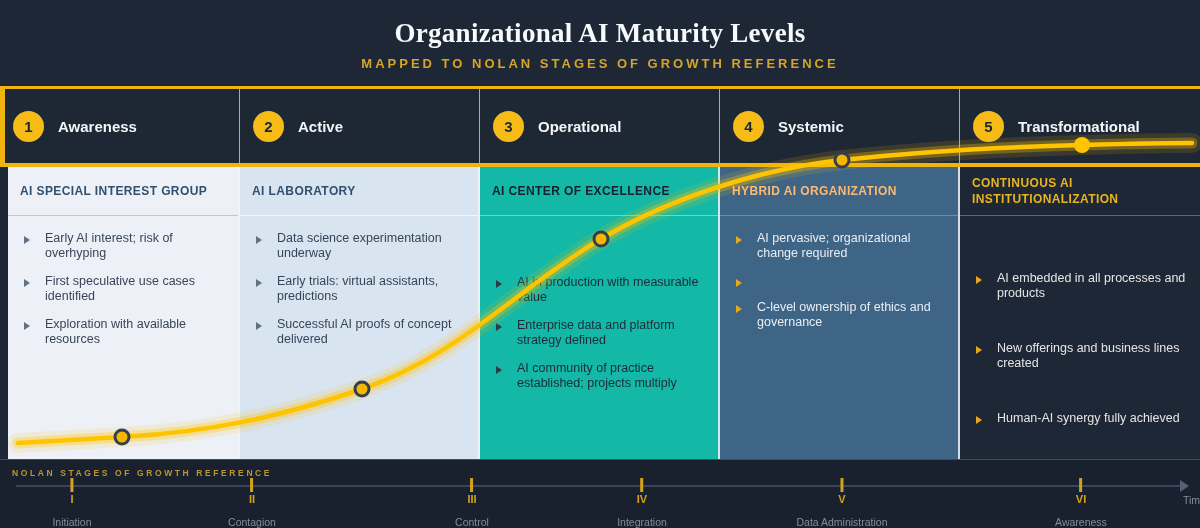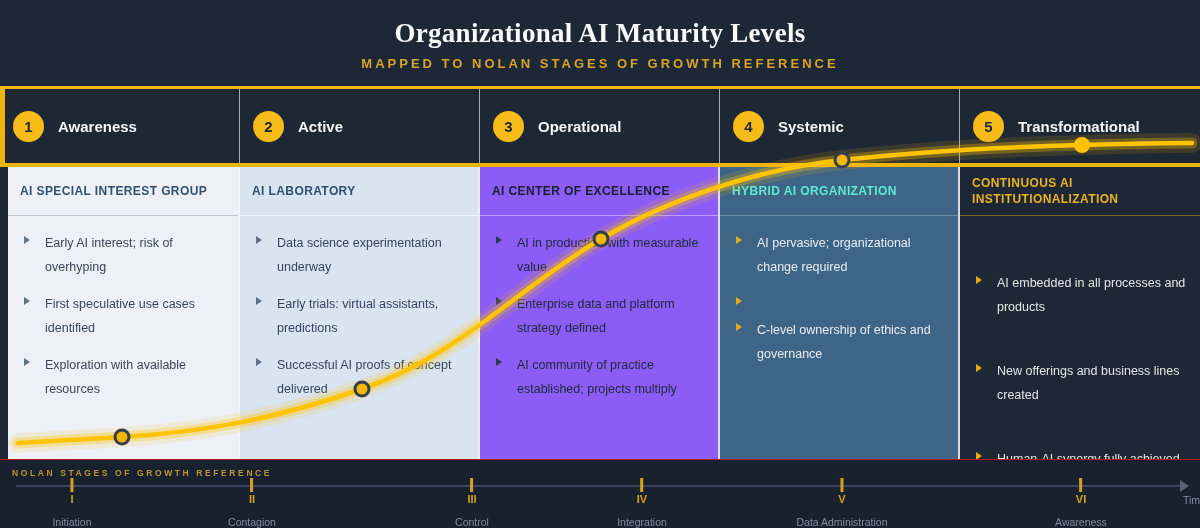--- a/index.html
+++ b/index.html
@@ -33,34 +33,34 @@
     flex:0 0 31px;
   }
   .stage-name{margin-left:14px;color:#f2f5f9;font-weight:bold;font-size:15px;}
   .gold-line-mid{height:4px;background:#f0b40e;}
   
   .body-band{display:flex;height:292px;}
   .col{width:240px;box-sizing:border-box;display:flex;flex-direction:column;border-right:2px solid rgba(240,243,247,.85);}
   .col:last-child{border-right:none;}
   .col.c1{background:#edf1f7;border-left:8px solid #1d2735;}
   .col.c2{background:#d9e4f1;}
-  .col.c3{background:#8b5cf6;}
+  .col.c3{background:#14b8a6;gap:44px;}
   .col.c4{background:#3e6486;}
   .col.c5{background:#1d2735;}
   .org-label{
     min-height:49px;box-sizing:border-box;display:flex;align-items:center;
     padding:6px 12px;font-size:12px;font-weight:bold;letter-spacing:.4px;line-height:1.35;
   }
   .c1 .org-label{color:#31506f;border-bottom:1px solid rgba(49,80,111,.25);text-align:right;}
   .c2 .org-label{color:#31506f;border-bottom:1px solid rgba(255,255,255,.65);}
   .c3 .org-label{color:#16202e;border-bottom:1px solid rgba(255,255,255,.4);}
-  .c4 .org-label{color:#5eead4;border-bottom:1px solid rgba(255,255,255,.25);}
+  .c4 .org-label{color:#fdba74;border-bottom:1px solid rgba(255,255,255,.25);}
   .c5 .org-label{color:#e9b420;border-bottom:1px solid #7c671f;}
   .bullets{list-style:none;margin:0;padding:15px 12px 0 16px;}
-  .bullets li{display:flex;margin-bottom:13px;font-size:12.5px;line-height:24px;}
+  .bullets li{display:flex;margin-bottom:13px;font-size:12.5px;line-height:15px;}
   .tri{
     width:0;height:0;border-top:4px solid transparent;border-bottom:4px solid transparent;
     border-left:6px solid #5f7288;flex:0 0 6px;margin:5px 9px 0 0;
   }
   .c1 .bullets li{color:#39455a;}
   .c2 .bullets li{color:#35455a;}
   .c3 .bullets li{color:#1e2a38;}
   .c3 .tri{border-left-color:#2c3b4c;}
   .c4 .bullets li{color:#e9eef4;}
   .c4 .tri{border-left-color:#e6a91c;}

